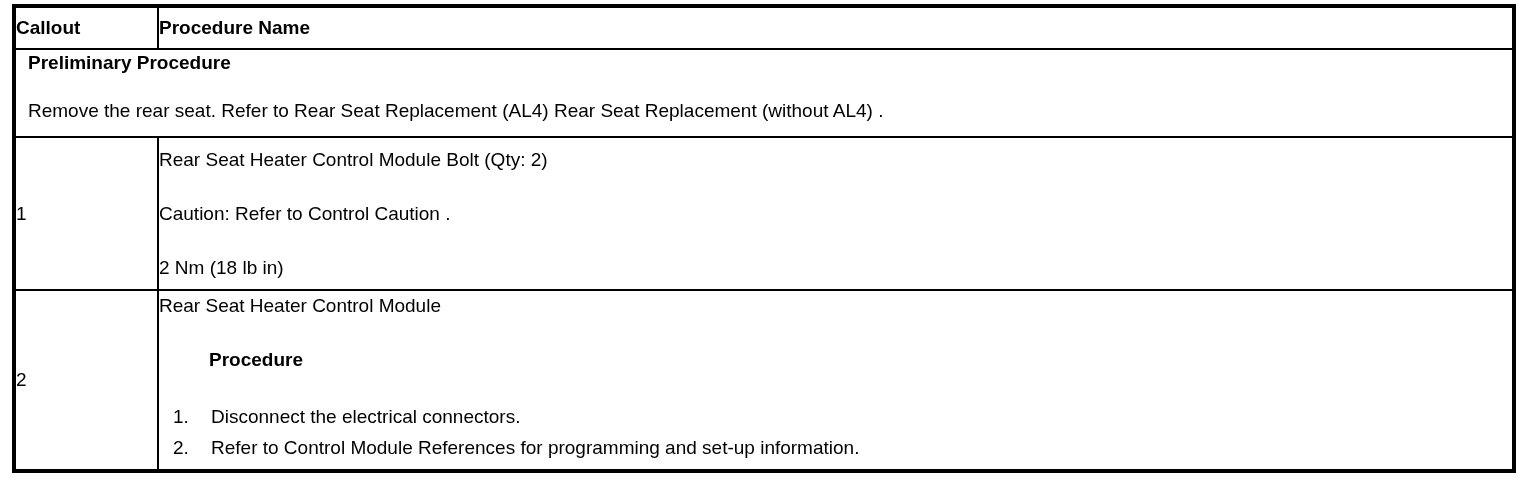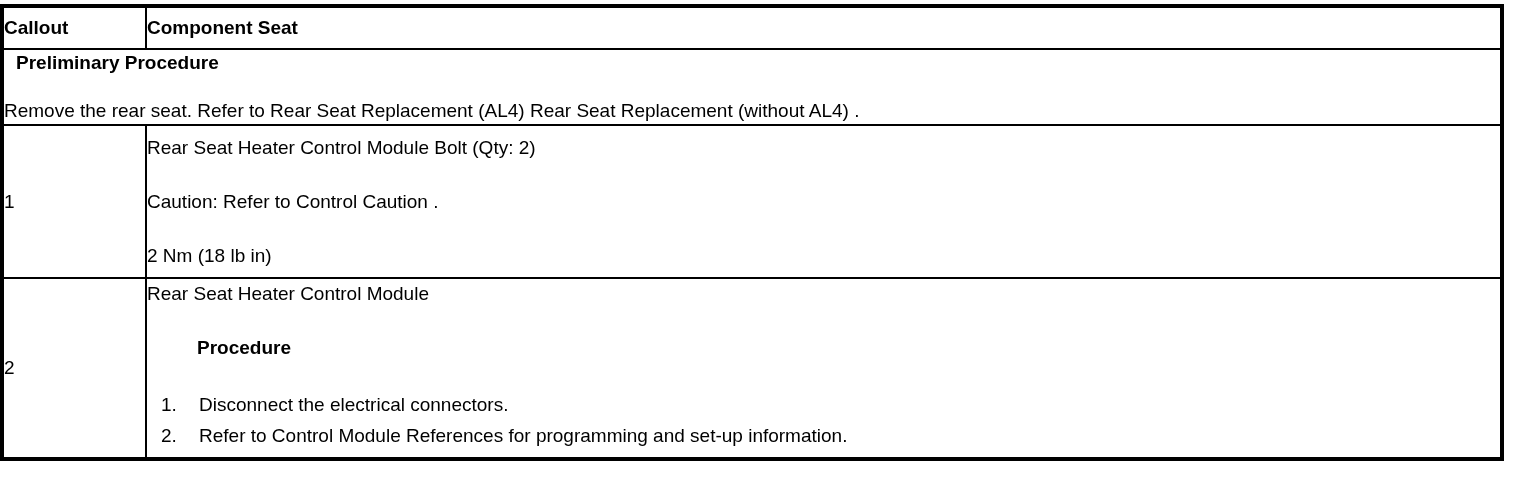--- a/index.html
+++ b/index.html
@@ -10,21 +10,21 @@
   body {
     width: 1520px;
     height: 490px;
     font-family: "Liberation Sans", sans-serif;
     color: #000000;
     overflow: hidden;
   }
 
   .doc-table {
     position: absolute;
-    left: 0;
+    left: 12px;
     top: 4px;
     width: 1504px;
     border-collapse: collapse;
     table-layout: fixed;
     border: 4px solid #000000;
   }
   .doc-table td, .doc-table th {
     border: 2px solid #000000;
     vertical-align: middle;
     padding: 0;
@@ -57,21 +57,21 @@
     font-weight: bold;
     font-size: 19px;
     line-height: 26px;
     margin: 0 0 22px 12px;
     white-space: nowrap;
   }
   .prelim-text {
     font-weight: normal;
     font-size: 19px;
     line-height: 26px;
-    margin: 0;
+    margin: 12px;
     white-space: nowrap;
   }
 
   
   .callout-cell {
     text-align: center;
     vertical-align: middle;
     font-size: 19px;
     font-weight: normal;
   }
@@ -121,21 +121,21 @@
 <body>
 
 <table class="doc-table">
   <colgroup>
     <col class="col-callout">
     <col class="col-name">
   </colgroup>
   <tbody>
     <tr>
       <th class="hdr-cell hdr-callout">Callout</th>
-      <th class="hdr-cell hdr-name">Component Seat</th>
+      <th class="hdr-cell hdr-name">Procedure Name</th>
     </tr>
 
     <tr>
       <td class="prelim-cell" colspan="2">
         <p class="prelim-title">Preliminary Procedure</p>
         <p class="prelim-text">Remove the rear seat. Refer to Rear Seat Replacement (AL4) Rear Seat Replacement (without AL4) .</p>
       </td>
     </tr>
 
     <tr class="row1">

